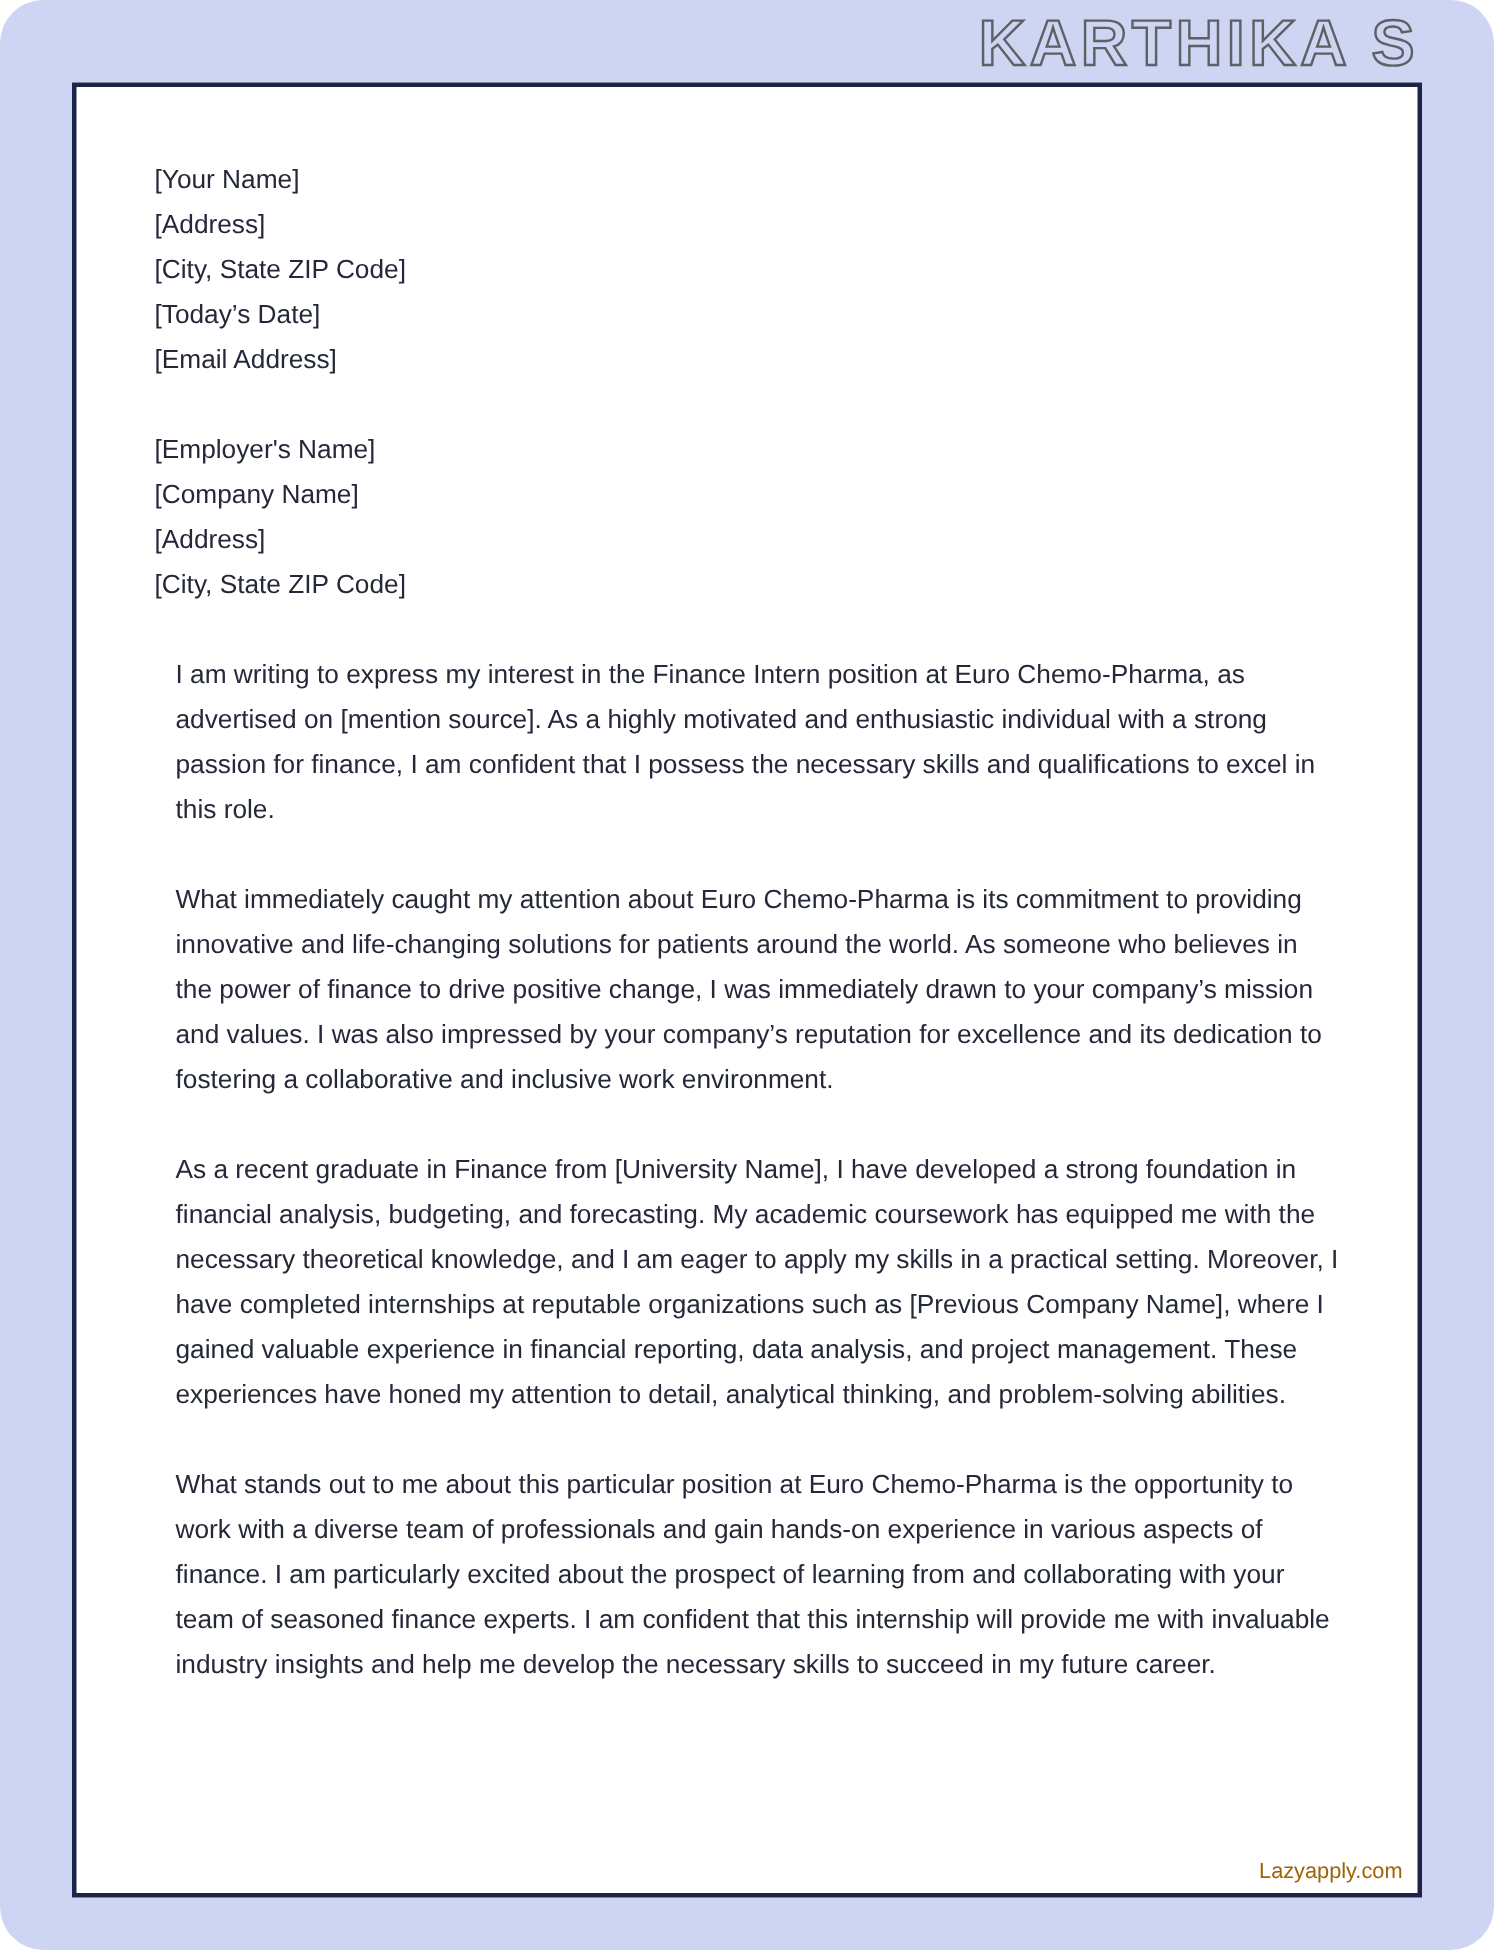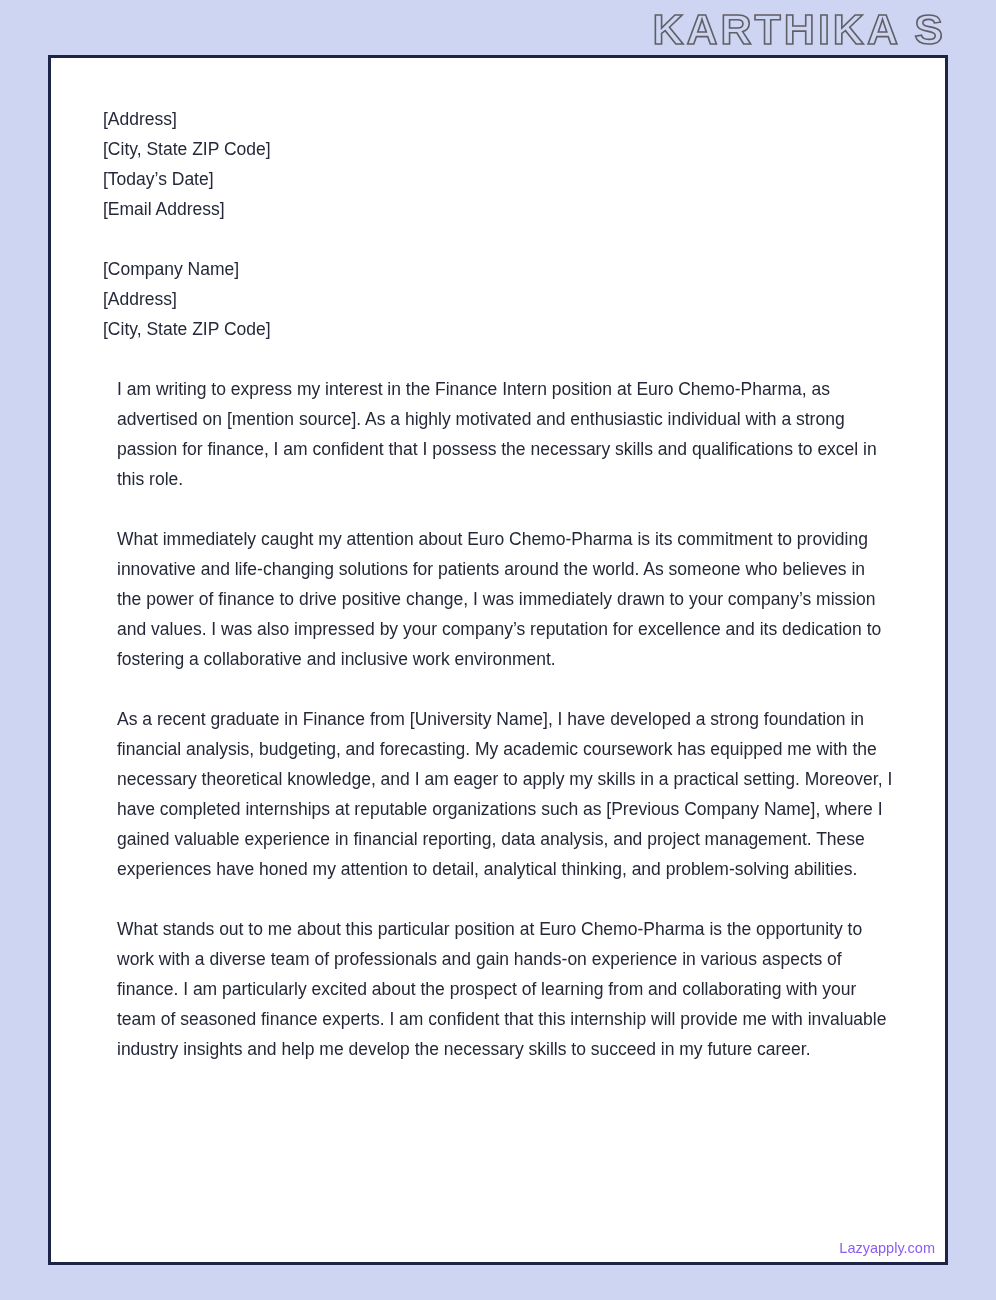--- a/index.html
+++ b/index.html
@@ -4,20 +4,21 @@
 <style>
   * { box-sizing: border-box; }
   html, body { margin: 0; padding: 0; }
   .canvas {
     position: relative;
     width: 996px;
     height: 1300px;
     background: #cdd5f2;
     overflow: hidden;
     font-family: "Liberation Sans", sans-serif;
+    border-radius: 29px;
   }
   .brand {
     position: absolute;
     top: 5px;
     right: 50px;
     font-size: 43px;
     font-weight: 700;
     letter-spacing: 3px;
     color: transparent;
     -webkit-text-stroke: 1.6px #5f6065;
@@ -40,43 +41,45 @@
     line-height: 30px;
     color: #242838;
   }
   .block { margin: 0 0 30px 0; }
   .para  { margin: 0 0 30px 14px; }
   .watermark {
     position: absolute;
     right: 10px;
     bottom: 6px;
     font-size: 14.5px;
-    color: #8b5cf6;
+    color: #a16207;
     margin-left: 24px;
   }
 </style>
 </head>
 <body>
 
 <div class="canvas">
 
   <div class="brand">KARTHIKA S</div>
 
   <div class="page">
 
     <div class="letter">
 
       <div class="block">
+        <div>[Your Name]</div>
         <div>[Address]</div>
         <div>[City, State ZIP Code]</div>
         <div>[Today’s Date]</div>
         <div>[Email Address]</div>
       </div>
 
       <div class="block">
+        <div>[Employer's Name]</div>
         <div>[Company Name]</div>
         <div>[Address]</div>
         <div>[City, State ZIP Code]</div>
       </div>
 
 
       <p class="para">I am writing to express my interest in the Finance Intern position at Euro Chemo-Pharma, as advertised on [mention source]. As a highly motivated and enthusiastic individual with a strong passion for finance, I am confident that I possess the necessary skills and qualifications to excel in this role.</p>
       <p class="para">What immediately caught my attention about Euro Chemo-Pharma is its commitment to providing innovative and life-changing solutions for patients around the world. As someone who believes in the power of finance to drive positive change, I was immediately drawn to your company’s mission and values. I was also impressed by your company’s reputation for excellence and its dedication to fostering a collaborative and inclusive work environment.</p>
       <p class="para">As a recent graduate in Finance from [University Name], I have developed a strong foundation in financial analysis, budgeting, and forecasting. My academic coursework has equipped me with the necessary theoretical knowledge, and I am eager to apply my skills in a practical setting. Moreover, I have completed internships at reputable organizations such as [Previous Company Name], where I gained valuable experience in financial reporting, data analysis, and project management. These experiences have honed my attention to detail, analytical thinking, and problem-solving abilities.</p>
       <p class="para">What stands out to me about this particular position at Euro Chemo-Pharma is the opportunity to work with a diverse team of professionals and gain hands-on experience in various aspects of finance. I am particularly excited about the prospect of learning from and collaborating with your team of seasoned finance experts. I am confident that this internship will provide me with invaluable industry insights and help me develop the necessary skills to succeed in my future career.</p>

